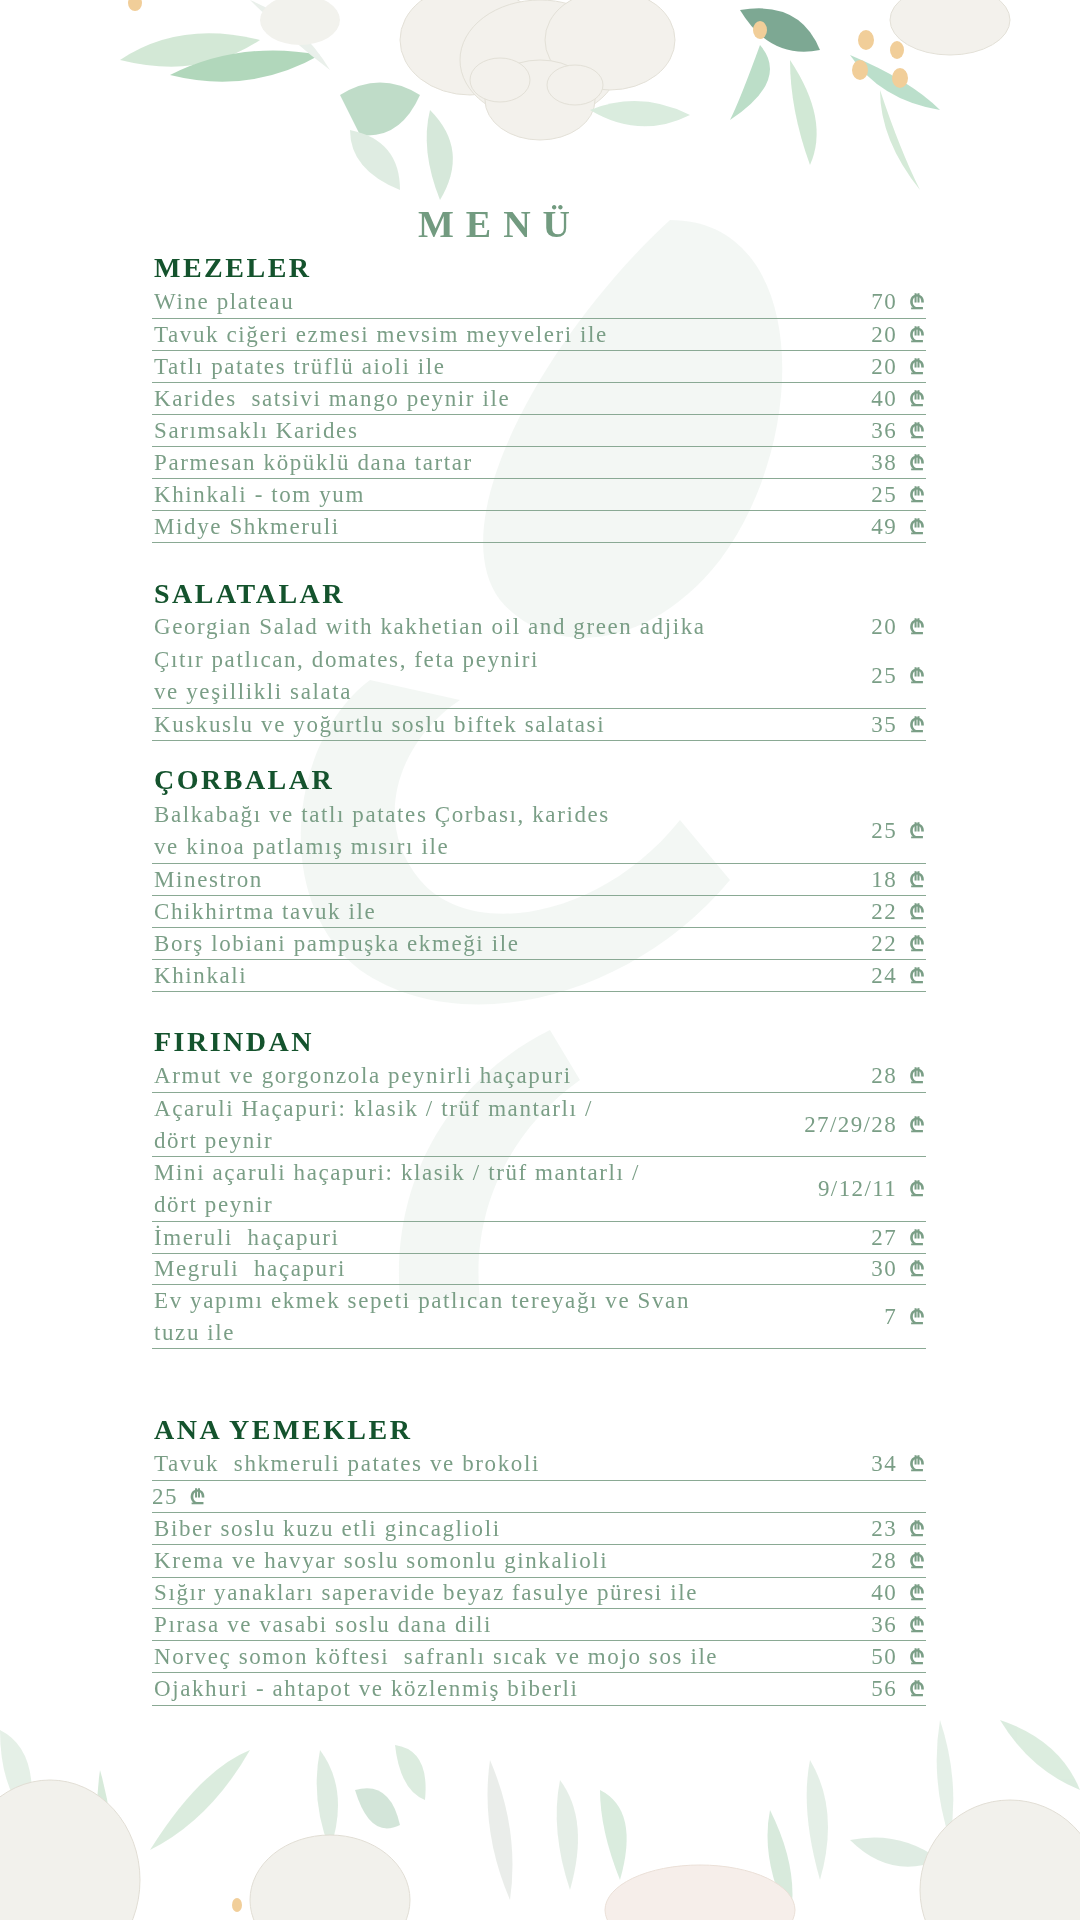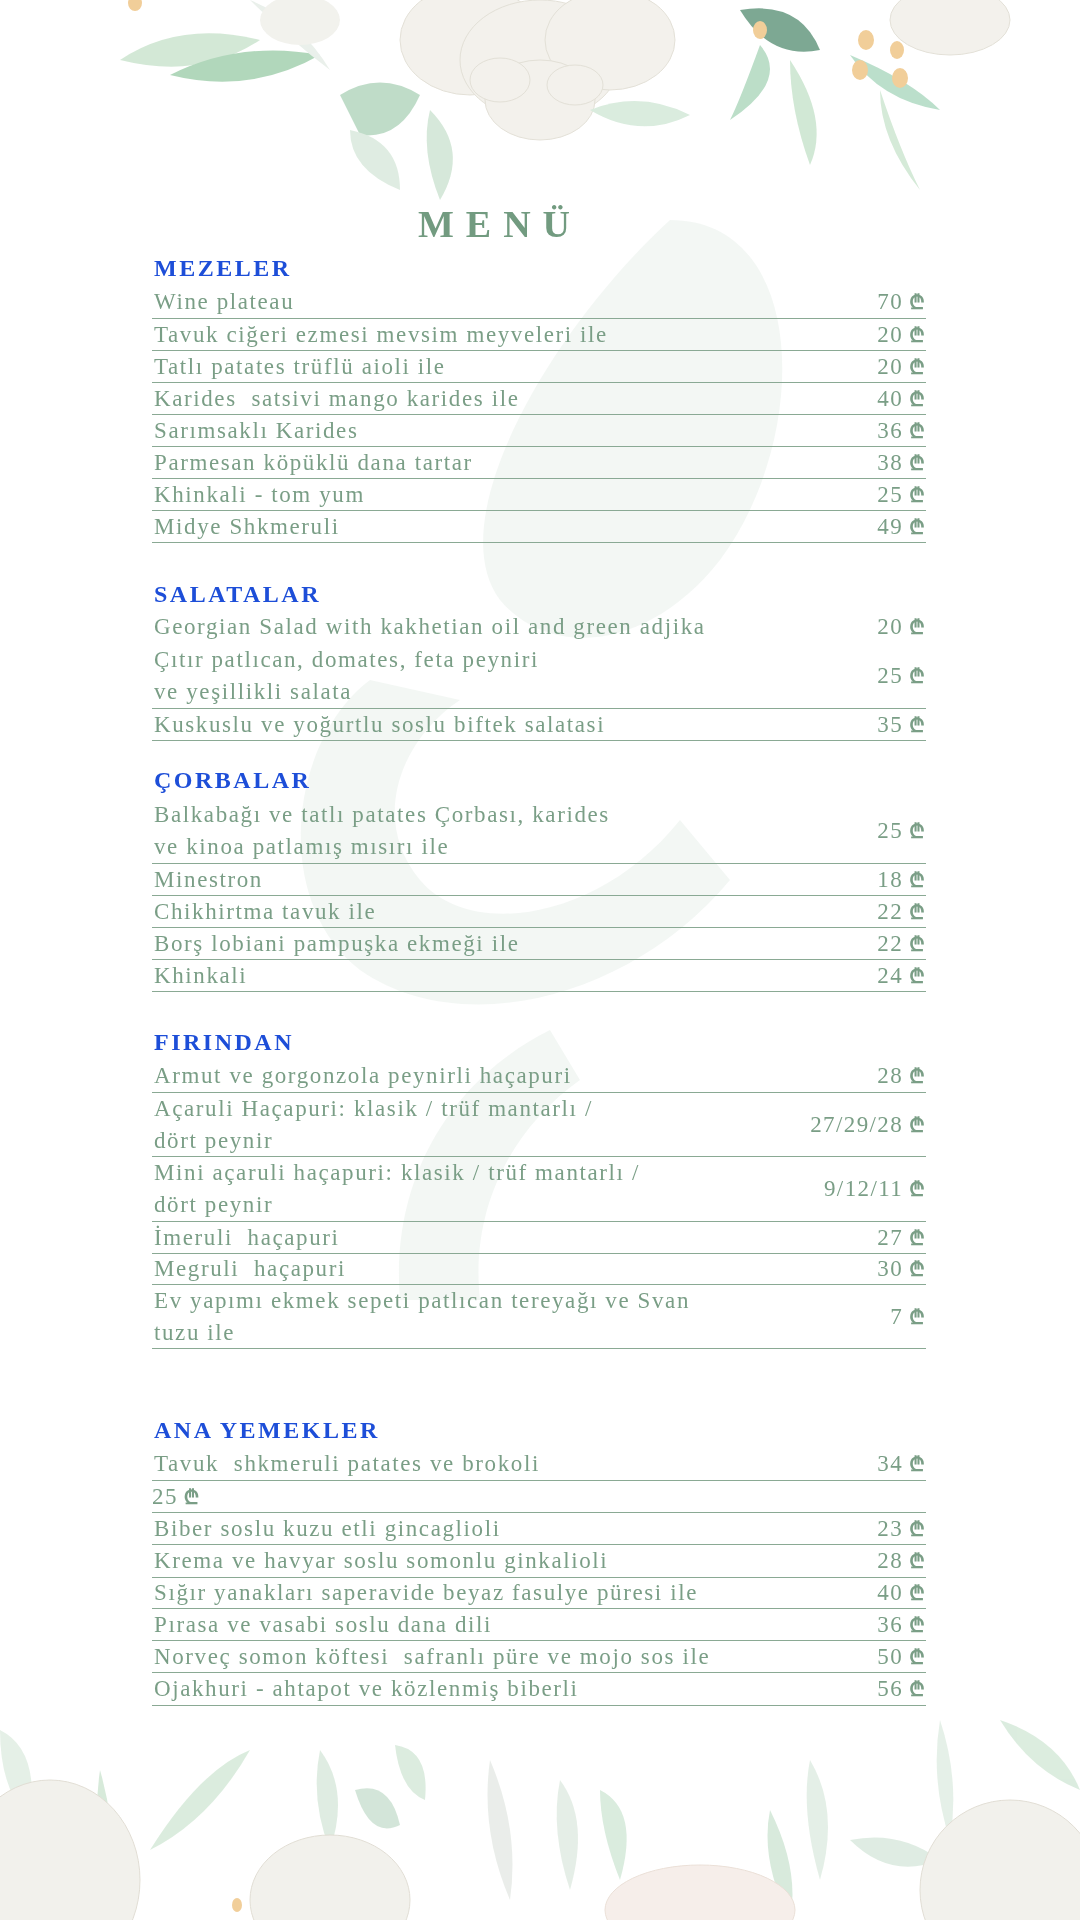--- a/index.html
+++ b/index.html
@@ -11,35 +11,35 @@
   .watermark {
     position: absolute; left: 250px; top: 180px; width: 560px; height: 1260px;
     pointer-events: none;
   }
   .title {
     position: absolute; left: 0; top: 202px; width: 1000px; text-align: center;
     font-size: 38px; font-weight: bold; letter-spacing: 12px; color: #729b80;
     padding-left: 0;
   }
   .section-head {
-    position: absolute; left: 154px; font-size: 24px; font-weight: bold;
-    letter-spacing: 2.5px; color: #1d4ed8; line-height: 28px;
+    position: absolute; left: 154px; font-size: 28px; font-weight: bold;
+    letter-spacing: 2.5px; color: #14532d; line-height: 28px;
   }
   .row {
     position: absolute; left: 152px; width: 774px;
     display: flex; justify-content: space-between; align-items: center;
   }
   .row.divided { border-bottom: 1.6px solid #8aa994; }
   .row .name {
     padding-left: 2px; font-size: 23px; letter-spacing: 1.6px; line-height: 32px;
     color: #7a9e86; max-width: 640px; white-space: pre-wrap;
   }
   .row .price {
     font-size: 23px; letter-spacing: 1.4px; line-height: 32px; color: #7a9e86;
-    white-space: nowrap; display: flex; align-items: center; gap: 6px;
+    white-space: nowrap; display: flex; align-items: center; gap: 12px;
   }
   .lari { font-size: 20px; font-weight: bold; }
 </style>
 </head>
 <body>
 
 <svg class="deco deco-top" viewBox="0 0 1080 200">
   <g opacity="0.9">
     <path d="M120 60 Q180 20 260 40 Q200 80 120 60Z" fill="#cfe6d2"></path>
     <path d="M170 75 Q240 40 320 55 Q250 95 170 75Z" fill="#a9d3b4"></path>
@@ -98,21 +98,21 @@
     </span>
   </div>
 <div class="row divided" style="top:351px;height:32px">
     <span class="name">Tatlı patates trüflü aioli ile</span>
     <span class="price">
       <span>20</span>
       <span class="lari">₾</span>
     </span>
   </div>
 <div class="row divided" style="top:383px;height:32px">
-    <span class="name">Karides  satsivi mango karides ile</span>
+    <span class="name">Karides  satsivi mango peynir ile</span>
     <span class="price">
       <span>40</span>
       <span class="lari">₾</span>
     </span>
   </div>
 <div class="row divided" style="top:415px;height:32px">
     <span class="name">Sarımsaklı Karides</span>
     <span class="price">
       <span>36</span>
       <span class="lari">₾</span>
@@ -285,21 +285,21 @@
     </span>
   </div>
 <div class="row divided" style="top:1609px;height:32px">
     <span class="name">Pırasa ve vasabi soslu dana dili</span>
     <span class="price">
       <span>36</span>
       <span class="lari">₾</span>
     </span>
   </div>
 <div class="row divided" style="top:1641px;height:32px">
-    <span class="name">Norveç somon köftesi  safranlı püre ve mojo sos ile</span>
+    <span class="name">Norveç somon köftesi  safranlı sıcak ve mojo sos ile</span>
     <span class="price">
       <span>50</span>
       <span class="lari">₾</span>
     </span>
   </div>
 <div class="row divided" style="top:1673px;height:33px">
     <span class="name">Ojakhuri - ahtapot ve közlenmiş biberli</span>
     <span class="price">
       <span>56</span>
       <span class="lari">₾</span>

